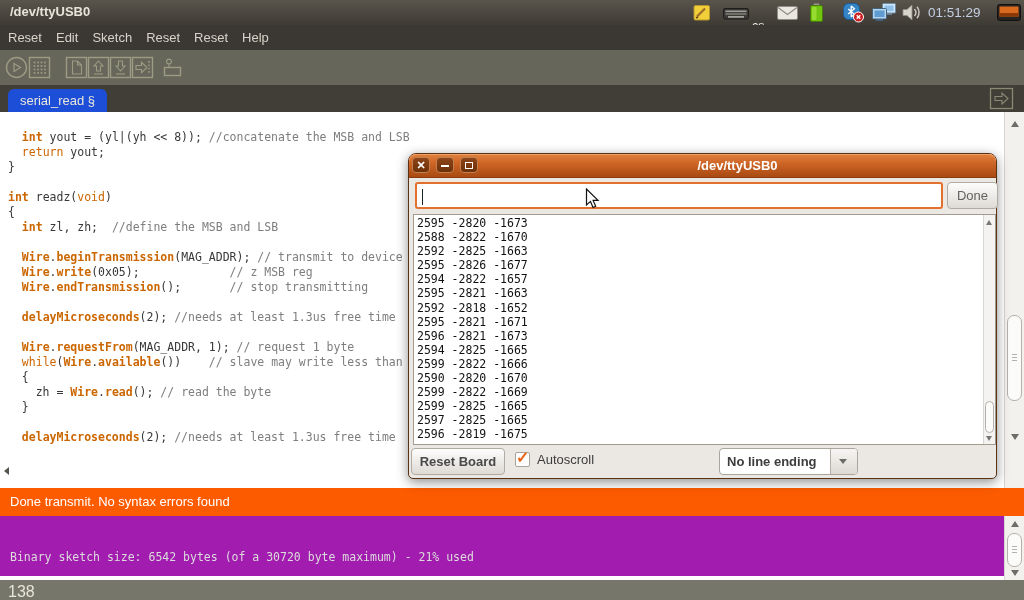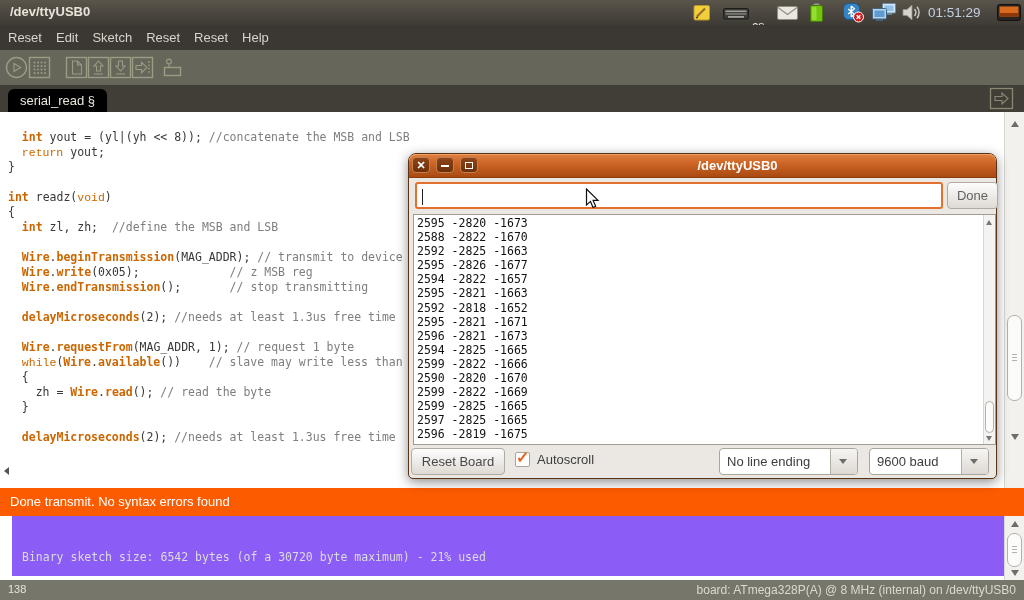--- a/index.html
+++ b/index.html
@@ -13,45 +13,45 @@
   #clock { position:absolute; left:928px; top:5px; font-size:13.5px; color:#c3cfe3; }
   #kbd-label { position:absolute; left:752px; top:19px; font-size:12.5px; color:#e8e8e2; }
   
   #menu-bar { position:absolute; left:0; top:25px; width:1024px; height:25px; background:#3b3833; display:flex; align-items:center; padding-left:8px; gap:14px; }
   .menu-item { font-size:13px; color:#d8d4ca; }
   
   #toolbar { position:absolute; left:0; top:50px; width:1024px; height:35px; background:#67665a; }
   .tool { position:absolute; top:6px; width:23px; height:23px; }
   
   #tab-strip { position:absolute; left:0; top:85px; width:1024px; height:27px; background:#403e36; }
-  #tab-active { position:absolute; left:8px; top:4px; width:99px; height:23px; background:#000000; border-radius:6px 6px 0 0; color:#e9e7db; font-size:13px; text-align:center; line-height:23px; }
+  #tab-active { position:absolute; left:8px; top:4px; width:99px; height:23px; background:#1d4ed8; border-radius:6px 6px 0 0; color:#e9e7db; font-size:13px; text-align:center; line-height:23px; }
   #tab-menu-btn { position:absolute; left:989px; top:2px; width:25px; height:23px; }
   
   #editor { position:absolute; left:0; top:112px; width:1004px; height:376px; background:#ffffff; overflow:hidden; }
   #code { font-family:"DejaVu Sans Mono",monospace; font-size:11.5px; line-height:15px; color:#383838; white-space:pre; padding:18px 0 0 8px; }
   .code-line { height:15px; }
   .kw1 { color:#cc6600; font-weight:bold; }
-  .kw2 { color:#cc6600;font-family:Liberation Mono, monospace; }
+  .kw2 { color:#cc6600; }
   .cmt { color:#7e7e7e; }
   #hscroll-left-arrow { position:absolute; left:4px; top:467px; width:0; height:0; border-top:4px solid transparent; border-bottom:4px solid transparent; border-right:5px solid #555550; }
   
   .scroll-strip { position:absolute; left:1004px; width:20px; background:#f2f1ee; border-left:1px solid #d8d6d1; }
   .sb-arrow { position:absolute; left:6px; width:0; height:0; border-left:4.5px solid transparent; border-right:4.5px solid transparent; }
   .sb-up { border-bottom:6px solid #6e6e68; }
   .sb-down { border-top:6px solid #6e6e68; }
   .sb-thumb { position:absolute; left:2px; width:15px; background:#fbfbfa; border:1px solid #b4b1ac; border-radius:7px; }
   .sb-grip { position:absolute; left:4px; width:5px; border-top:1px solid #b4b1ac; }
   
   #status-orange { position:absolute; left:0; top:488px; width:1024px; height:28px; background:#fd5b00; color:#ffffff; font-size:13px; line-height:28px; padding-left:10px; }
   
-  #console { position:absolute; left:12px; top:516px; width:1004px; height:60px; background:#8b5cf6; }
+  #console { position:absolute; left:0; top:516px; width:1004px; height:60px; background:#a21caf; }
   #console-text { position:absolute; left:10px; top:34px; font-family:"DejaVu Sans Mono",monospace; font-size:11.5px; color:#dcdcdc; }
   
   #footer { position:absolute; left:0; top:580px; width:1024px; height:20px; background:#77766a; }
-  #footer-line { position:absolute; left:8px; top:3px; font-size:11px; color:#e7e5db; }
+  #footer-line { position:absolute; left:8px; top:3px; font-size:16px; color:#e7e5db; }
   #footer-board { position:absolute; right:8px; top:3px; font-size:12px; color:#dcdad0; }
   
   #monitor { position:absolute; left:408px; top:153px; width:589px; height:326px; border-radius:8px 8px 5px 5px;
      background:#ebe8e4; box-shadow:0 3px 12px rgba(0,0,0,.45); border:1px solid #5a3214; }
   #titlebar { position:absolute; left:0; top:0; width:100%; height:24px; border-radius:7px 7px 0 0;
      background:linear-gradient(180deg,#e0823f 0%,#ce6526 40%,#a94a12 100%); border-bottom:1px solid #8a3c0e; box-shadow:inset 0 1px 0 #efa066; }
   #win-title { position:absolute; left:80px; right:10px; top:4px; text-align:center; font-size:13px; font-weight:bold; color:#fff; }
   .win-btn { position:absolute; top:3px; width:18px; height:16px; border-radius:4px; border:1px solid #c08050;
      background:linear-gradient(180deg,#8d4418,#6e3009); color:#fff; text-align:center; }
   #btn-close { left:3px; font-size:11px; font-weight:bold; line-height:14px; }
@@ -65,26 +65,26 @@
      background:linear-gradient(180deg,#fdfdfc,#dedad4); font-size:13px; color:#636363; text-align:center; line-height:25px; }
   #serial-out { position:absolute; left:4px; top:60px; width:583px; height:231px; background:#fff; border:1px solid #a39a90; overflow:hidden; }
   #serial-lines { font-family:"DejaVu Sans Mono",monospace; font-size:11.5px; line-height:14.1px; color:#111; white-space:pre; padding:1px 0 0 3px; }
   #out-scroll { position:absolute; right:0; top:0; width:12px; height:229px; background:#f4f3f1; border-left:1px solid #d8d6d1; }
   #out-up { position:absolute; left:2px; top:5px; width:0; height:0; border-left:3.5px solid transparent; border-right:3.5px solid transparent; border-bottom:5px solid #777; }
   #out-down { position:absolute; left:2px; bottom:3px; width:0;height:0; border-left:3.5px solid transparent; border-right:3.5px solid transparent; border-top:5px solid #777; }
   #out-thumb { position:absolute; left:1px; top:186px; width:9px; height:32px; background:#fbfbfa; border:1px solid #b4b1ac; border-radius:5px; }
   
   #controls { position:absolute; left:0; top:291px; width:100%; height:34px; }
   #reset-btn { position:absolute; left:2px; top:3px; width:94px; height:27px; border:1px solid #b0aca4; border-radius:4px;
-     background:linear-gradient(180deg,#fdfdfc,#dedad4); font-size:13px; color:#494949; text-align:center; line-height:25px; }
+     background:linear-gradient(180deg,#fdfdfc,#dedad4); font-size:13px; color:#494949; text-align:center; line-height:25px;font-weight:bold; }
   #autoscroll-box { position:absolute; left:106px; top:7px; width:15px; height:15px; background:#fff; border:1px solid #a8a49c; border-radius:2px; }
   #autoscroll-check { position:absolute; left:0px; top:-5px; color:#e8641b; font-size:16px; font-weight:bold; }
   #autoscroll-label { position:absolute; left:128px; top:7px; font-size:13px; color:#3d3d3d; }
   .combo { position:absolute; top:3px; height:27px; border:1px solid #aaa69e; border-radius:4px; background:#fff; }
-  .combo-text { position:absolute; left:7px; top:5px; font-size:13px; color:#3d3d3d; }
+  .combo-text { position:absolute; left:7px; top:5px; font-size:13px; color:#3d3d3d;font-weight:bold; }
   .combo-btn { position:absolute; right:0; top:0; width:27px; height:25px; background:linear-gradient(180deg,#f7f5f3,#ddd9d3); border-left:1px solid #b4b0a8; border-radius:0 3px 3px 0; }
   .combo-arrow { position:absolute; left:8px; top:10px; width:0; height:0; border-left:4.5px solid transparent; border-right:4.5px solid transparent; border-top:5.5px solid #6e6e68; }
   #combo-ending { left:310px; width:139px; }
   #combo-baud { left:460px; width:120px; }
   
   #cursor { position:absolute; left:585px; top:188px; width:15px; height:22px; z-index:50; }
 </style>
 </head>
 <body>
 
@@ -236,21 +236,20 @@
   <div class="sb-thumb" style="top:17px;height:34px;">
     <div class="sb-grip" style="top:12px"></div>
       <div class="sb-grip" style="top:15px"></div>
       <div class="sb-grip" style="top:18px"></div>
   </div>
   <div class="sb-arrow sb-down" style="top:54px"></div>
 </div>
 
 <div id="footer">
   <span id="footer-line">138</span>
-  <span id="footer-board">board: ATmega328P(A) @ 8 MHz (internal) on /dev/ttyUSB0</span>
 </div>
 
 <div id="monitor">
   <div id="titlebar">
     <div class="win-btn" id="btn-close">✕</div>
     <div class="win-btn" id="btn-min">
         <div class="glyph"></div>
       </div>
     <div class="win-btn" id="btn-max">
         <div class="glyph"></div>
@@ -274,24 +273,18 @@
     <div id="autoscroll-box">
         <div id="autoscroll-check">✓</div>
       </div>
     <span id="autoscroll-label">Autoscroll</span>
     <div class="combo" id="combo-ending">
       <span class="combo-text">No line ending</span>
       <div class="combo-btn">
           <div class="combo-arrow"></div>
         </div>
     </div>
-    <div class="combo" id="combo-baud">
-      <span class="combo-text">9600 baud</span>
-      <div class="combo-btn">
-          <div class="combo-arrow"></div>
-        </div>
-    </div>
   </div>
 </div>
 
 <svg id="cursor" viewBox="0 0 15 22">
   <path d="M1.5 1 L1.5 17 L5.5 13.4 L8 19.5 L10.7 18.3 L8.1 12.4 L13 12.4 Z" fill="#fff" stroke="#111" stroke-width="1.2"></path>
 </svg>
 
 </body></html>

